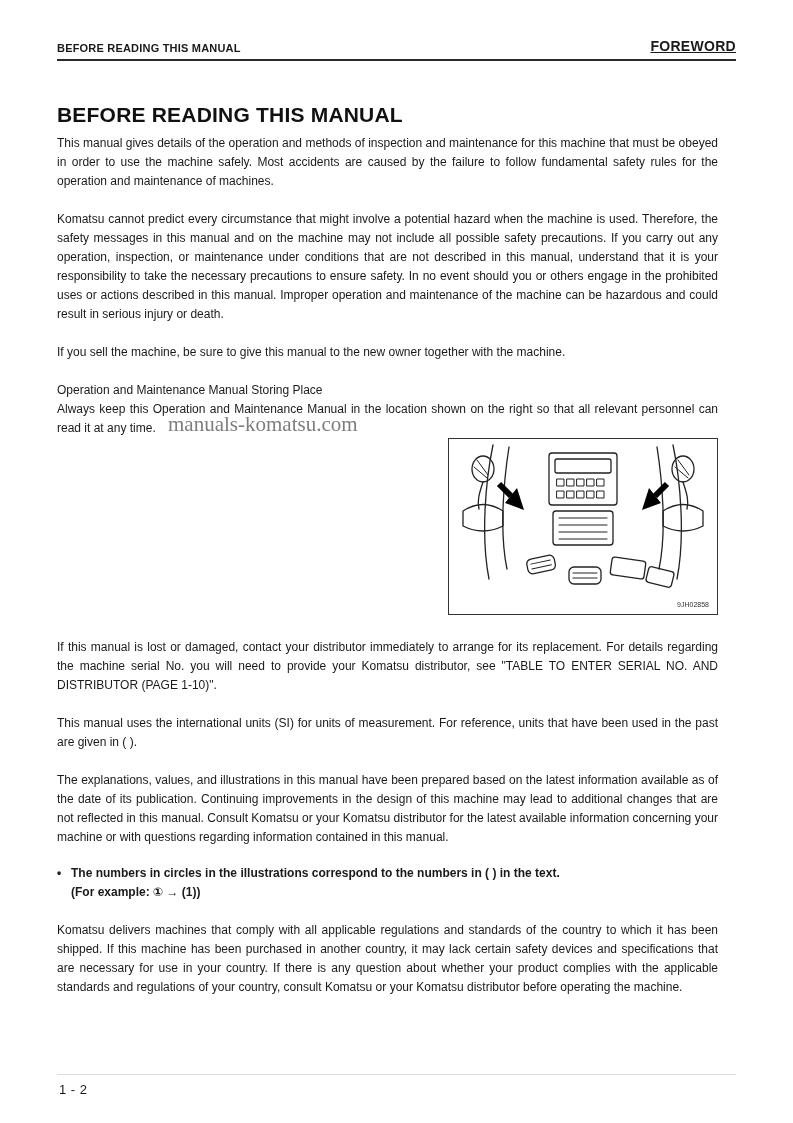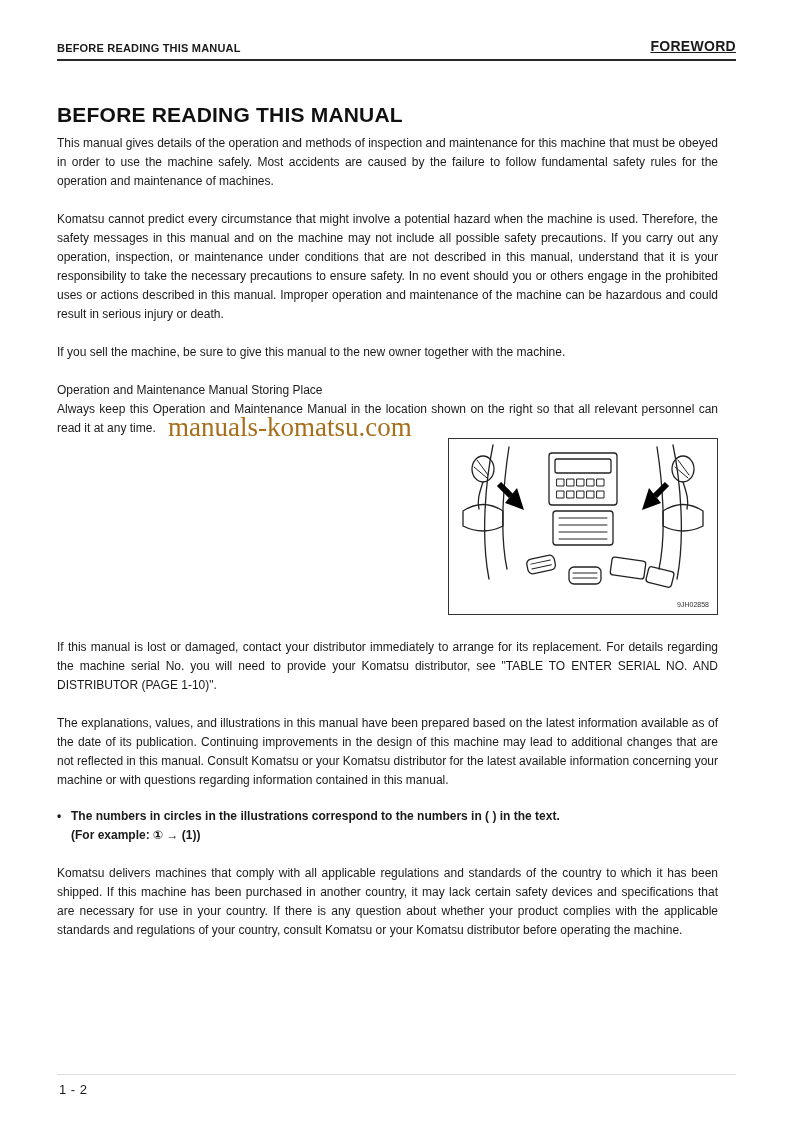--- a/index.html
+++ b/index.html
@@ -72,22 +72,22 @@
     width: 14px;
     flex: 0 0 14px;
     font-weight: bold;
   }
   .bullet-text { flex: 1; font-weight: bold; }
   .watermark {
     position: absolute;
     left: 168px;
     top: 412px;
     font-family: "Liberation Serif", "DejaVu Serif", serif;
-    font-size: 27px;
-    color: #a16207;
+    font-size: 21px;
+    color: #737373;
     opacity: 0.92;
     white-space: nowrap;
     pointer-events: none;
   }
   .footer-rule {
     position: absolute;
     left: 57px;
     right: 57px;
     bottom: 48px;
     border-top: 1px solid #ddd;
@@ -184,20 +184,21 @@
           </g>
           <text x="260" y="168" text-anchor="end" font-size="7" fill="#333">9JH02858</text>
         </svg>
       </div>
 
       <div class="clearfix"></div>
     </div>
 
     <p class="gap-top">If this manual is lost or damaged, contact your distributor immediately to arrange for its replacement. For details regarding the machine serial No. you will need to provide your Komatsu distributor, see "TABLE TO ENTER SERIAL NO. AND DISTRIBUTOR (PAGE 1-10)".</p>
 
+    <p>This manual uses the international units (SI) for units of measurement. For reference, units that have been used in the past are given in ( ).</p>
 
     <p>The explanations, values, and illustrations in this manual have been prepared based on the latest information available as of the date of its publication. Continuing improvements in the design of this machine may lead to additional changes that are not reflected in this manual. Consult Komatsu or your Komatsu distributor for the latest available information concerning your machine or with questions regarding information contained in this manual.</p>
 
     <div class="bullet-row">
       <span class="bullet-marker">•</span>
       <div class="bullet-text">
         <span>The numbers in circles in the illustrations correspond to the numbers in ( ) in the text.</span><br>
         <span>(For example: ① → (1))</span>
       </div>
     </div>

